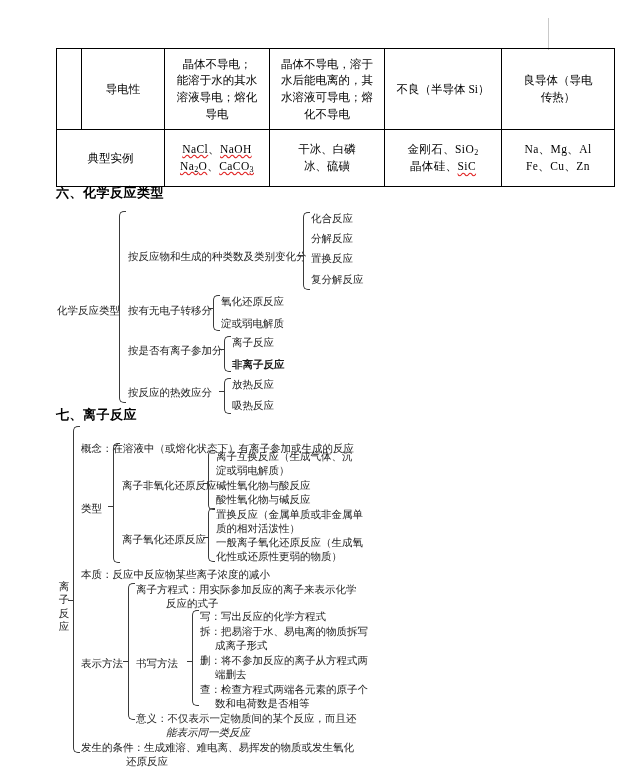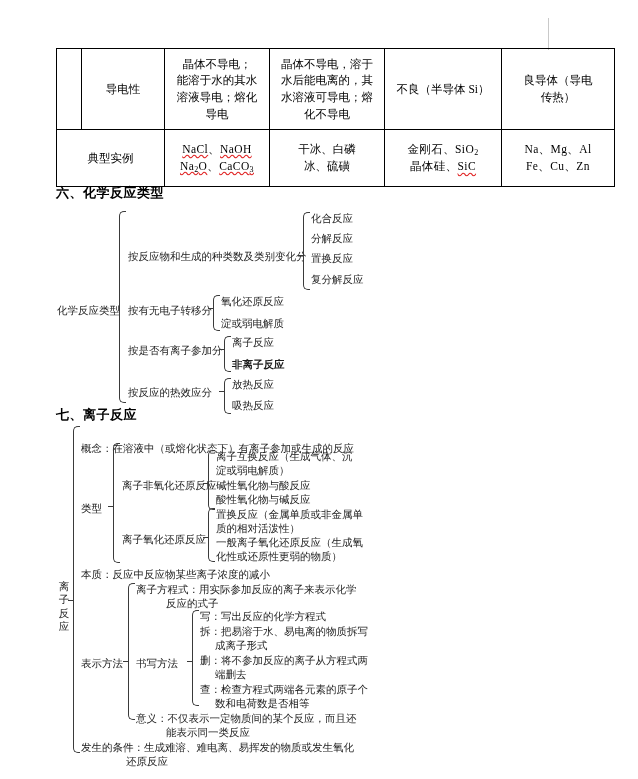--- a/index.html
+++ b/index.html
@@ -229,19 +229,19 @@
     <div class="wrapline" style="left:200px;top:624px;">拆：把易溶于水、易电离的物质拆写</div>
     <div class="wrapline" style="left:215px;top:638px;">成离子形式</div>
 
     <div class="wrapline" style="left:200px;top:653px;">删：将不参加反应的离子从方程式两</div>
     <div class="wrapline" style="left:215px;top:667px;">端删去</div>
 
     <div class="wrapline" style="left:200px;top:682px;">查：检查方程式两端各元素的原子个</div>
     <div class="wrapline" style="left:215px;top:696px;">数和电荷数是否相等</div>
 
     <div class="wrapline" style="left:136px;top:711px;">意义：不仅表示一定物质间的某个反应，而且还</div>
-    <div class="wrapline" style="left:166px;top:725px;">能表示同一类反应</div>
+    <div class="wrapline" style="left:166px;top:725px;font-style:italic;">能表示同一类反应</div>
 
     <div class="wrapline" style="left:81px;top:740px;">发生的条件：生成难溶、难电离、易挥发的物质或发生氧化</div>
     <div class="wrapline" style="left:126px;top:754px;">还原反应</div>
   </div>
 
 </div>
 
 </body></html>

